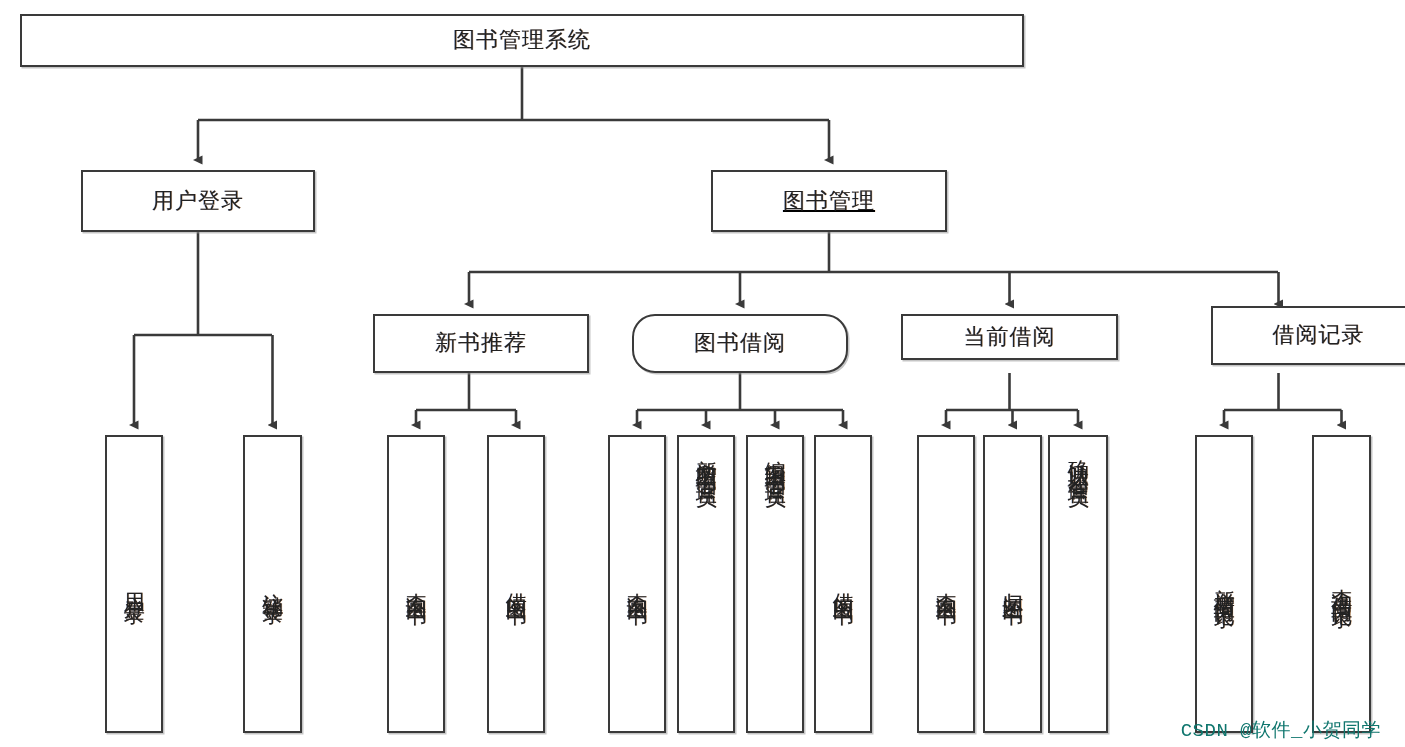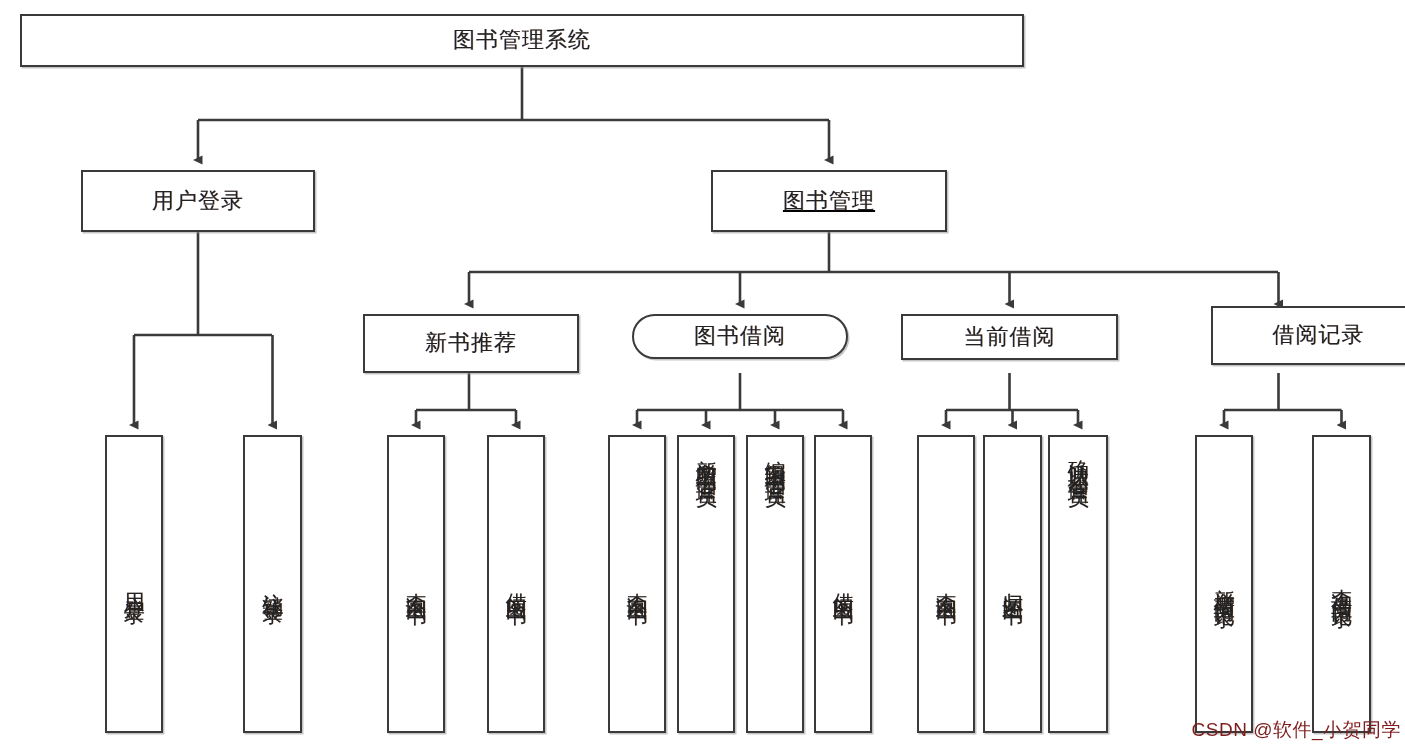--- a/index.html
+++ b/index.html
@@ -56,27 +56,28 @@
     white-space: nowrap;
     text-shadow: 0.4px 0 0 rgba(205,120,40,0.45), -0.4px 0 0 rgba(90,140,230,0.45);
   }
   .leaf-box .node-label-v {
     margin-top: 0;
   }
   .leaf-top .node-label-v { align-self: flex-start; margin-top: 6px; }
   .leaf-mid .node-label-v { align-self: center; }
   .watermark {
     position: absolute;
-    right: 4px;
+    right: 24px;
     bottom: 4px;
     font-size: 19px;
-    color: #7f1d1d;
+    color: #0f766e;
     letter-spacing: 0.5px;
     white-space: nowrap;
     user-select: none;
+    font-family: Liberation Mono, monospace;
   }
 </style>
 </head>
 <body>
 
 <div id="diagram-root">
 
   <svg class="diagram-canvas" viewBox="0 0 1405 747" aria-hidden="true">
     <defs>
       <marker id="arrowhead" markerWidth="10" markerHeight="10" refX="5" refY="5" orient="auto" markerUnits="userSpaceOnUse">
@@ -123,24 +124,24 @@
   <div id="nodes-layer">
       <div class="node-box" style="left: 20px; top: 14px; width: 1004px; height: 53px;">
         <span class="node-label-h">图书管理系统</span>
       </div>
       <div class="node-box" style="left: 81px; top: 170px; width: 234px; height: 62px;">
         <span class="node-label-h">用户登录</span>
       </div>
       <div class="node-box" style="left: 711px; top: 170px; width: 236px; height: 62px; text-decoration: underline;">
         <span class="node-label-h">图书管理</span>
       </div>
-      <div class="node-box" style="left: 363px; top: 314px; width: 216px; height: 59px;">
+      <div class="node-box" style="left: 373px; top: 314px; width: 216px; height: 59px;">
         <span class="node-label-h">新书推荐</span>
       </div>
-      <div class="node-box" style="left: 632px; top: 314px; width: 216px; height: 45px; border-radius: 23px;">
+      <div class="node-box" style="left: 632px; top: 314px; width: 216px; height: 59px; border-radius: 23px;">
         <span class="node-label-h">图书借阅</span>
       </div>
       <div class="node-box" style="left: 901px; top: 314px; width: 217px; height: 46px;">
         <span class="node-label-h">当前借阅</span>
       </div>
       <div class="node-box" style="left: 1171px; top: 306px; width: 215px; height: 59px; margin-left: 40px;">
         <span class="node-label-h">借阅记录</span>
       </div>
       <div class="node-box leaf-box leaf-mid" style="left: 105px; top: 435px; width: 58px; height: 298px;">
         <span class="node-label-v">用户登录</span>

